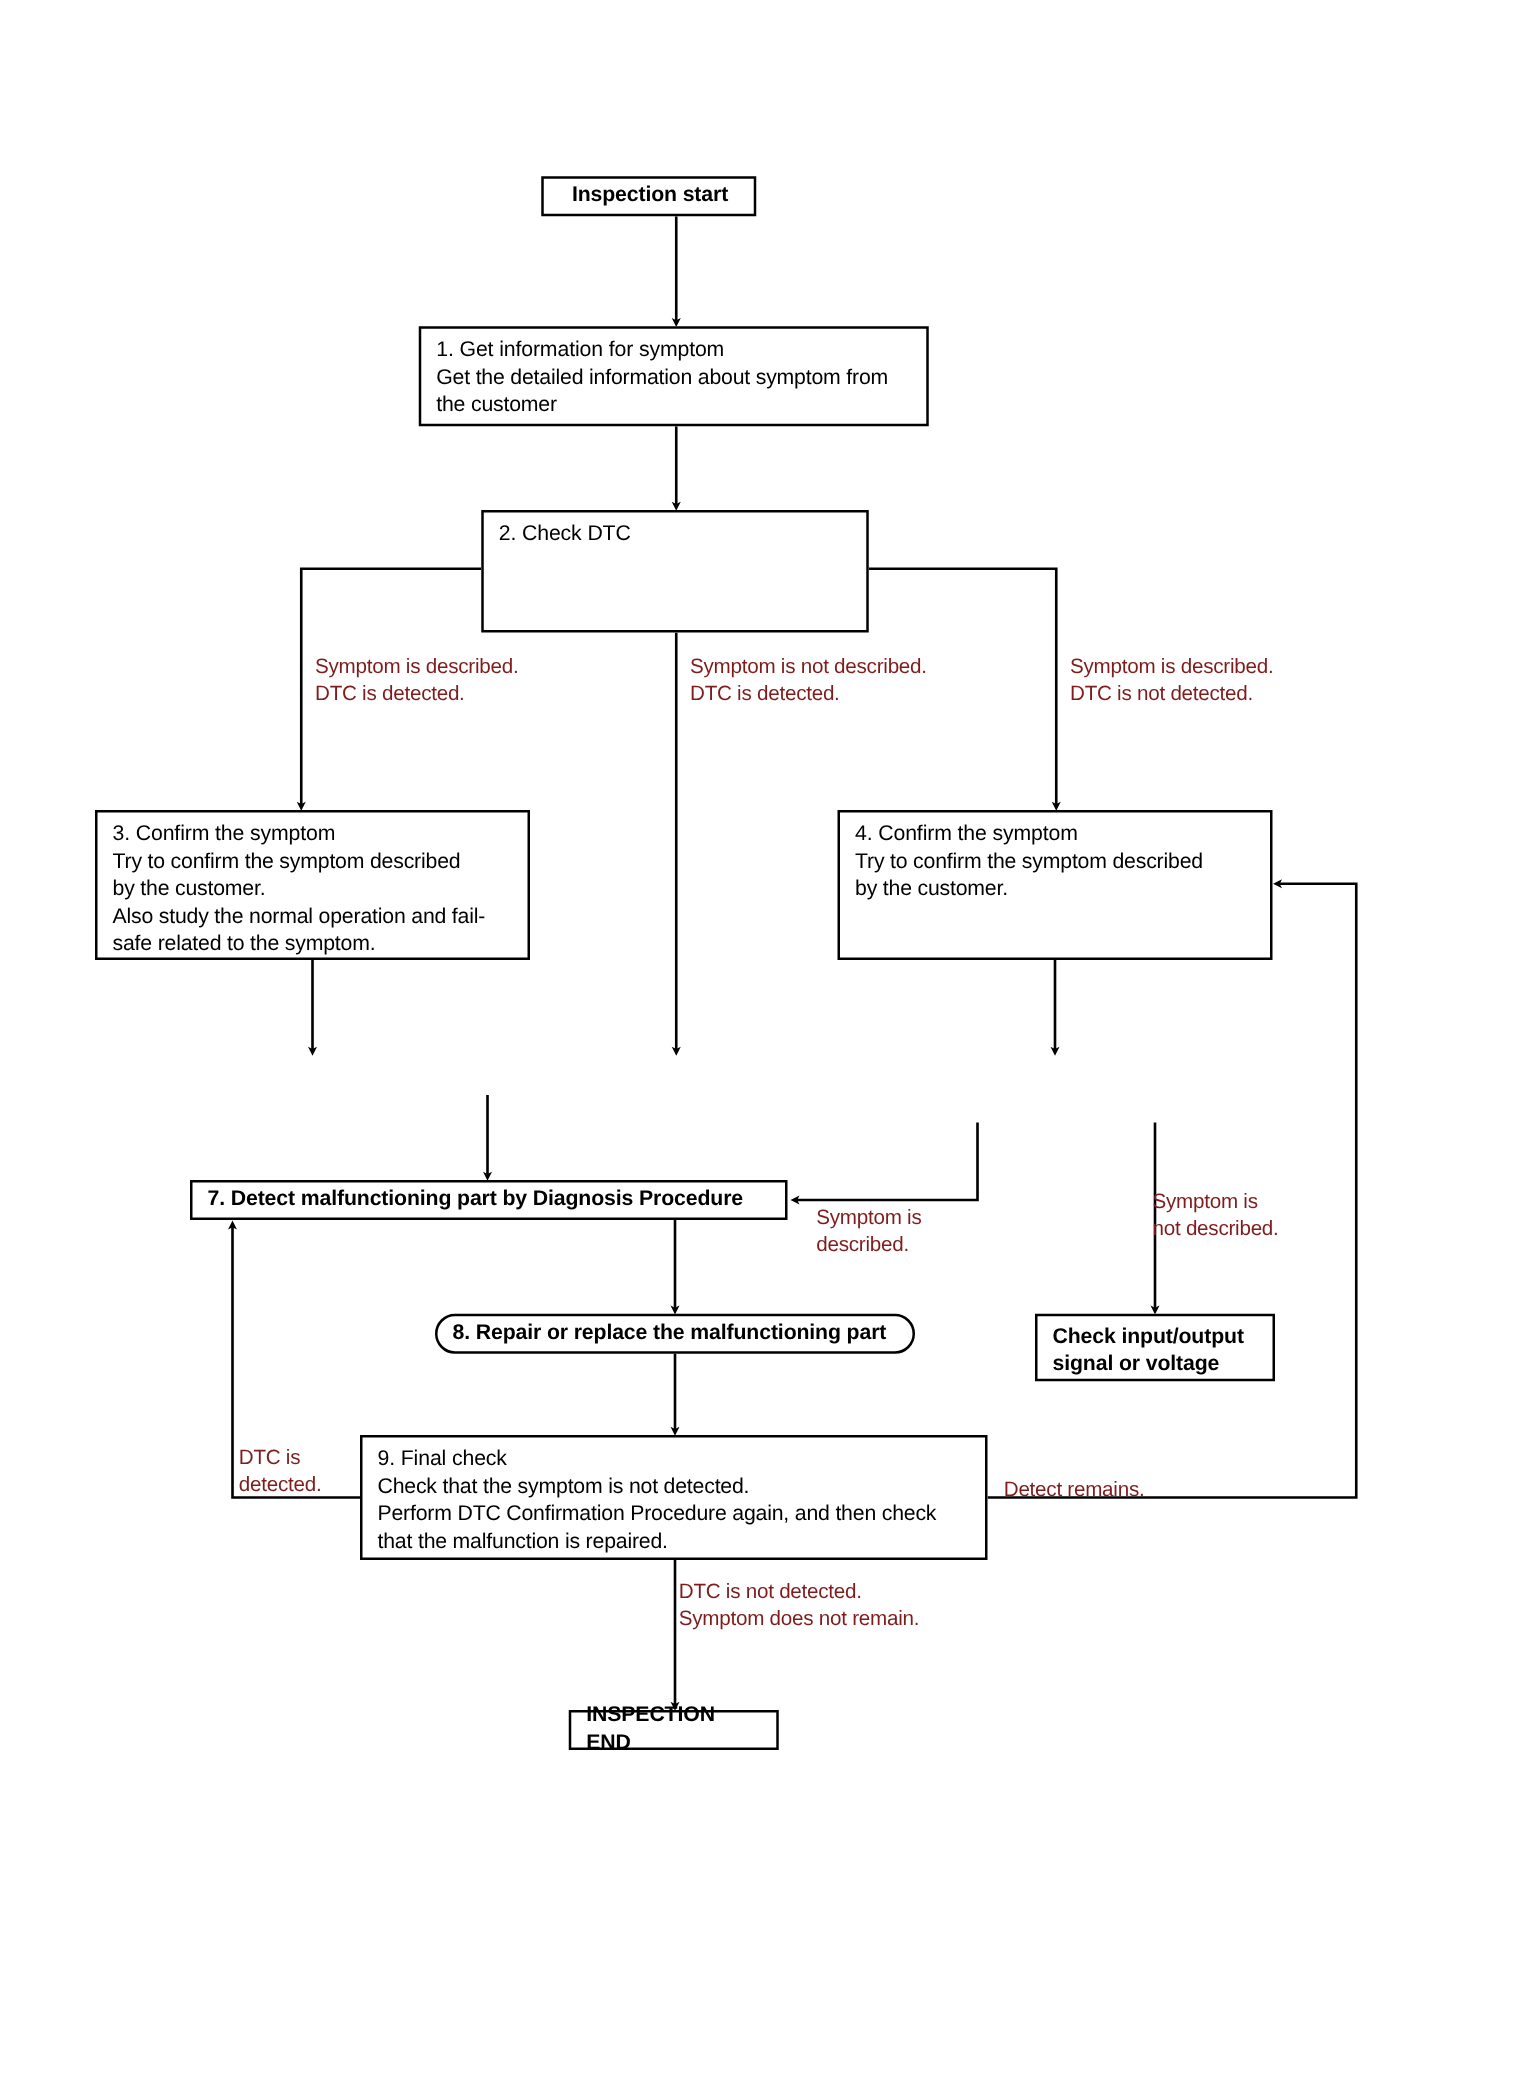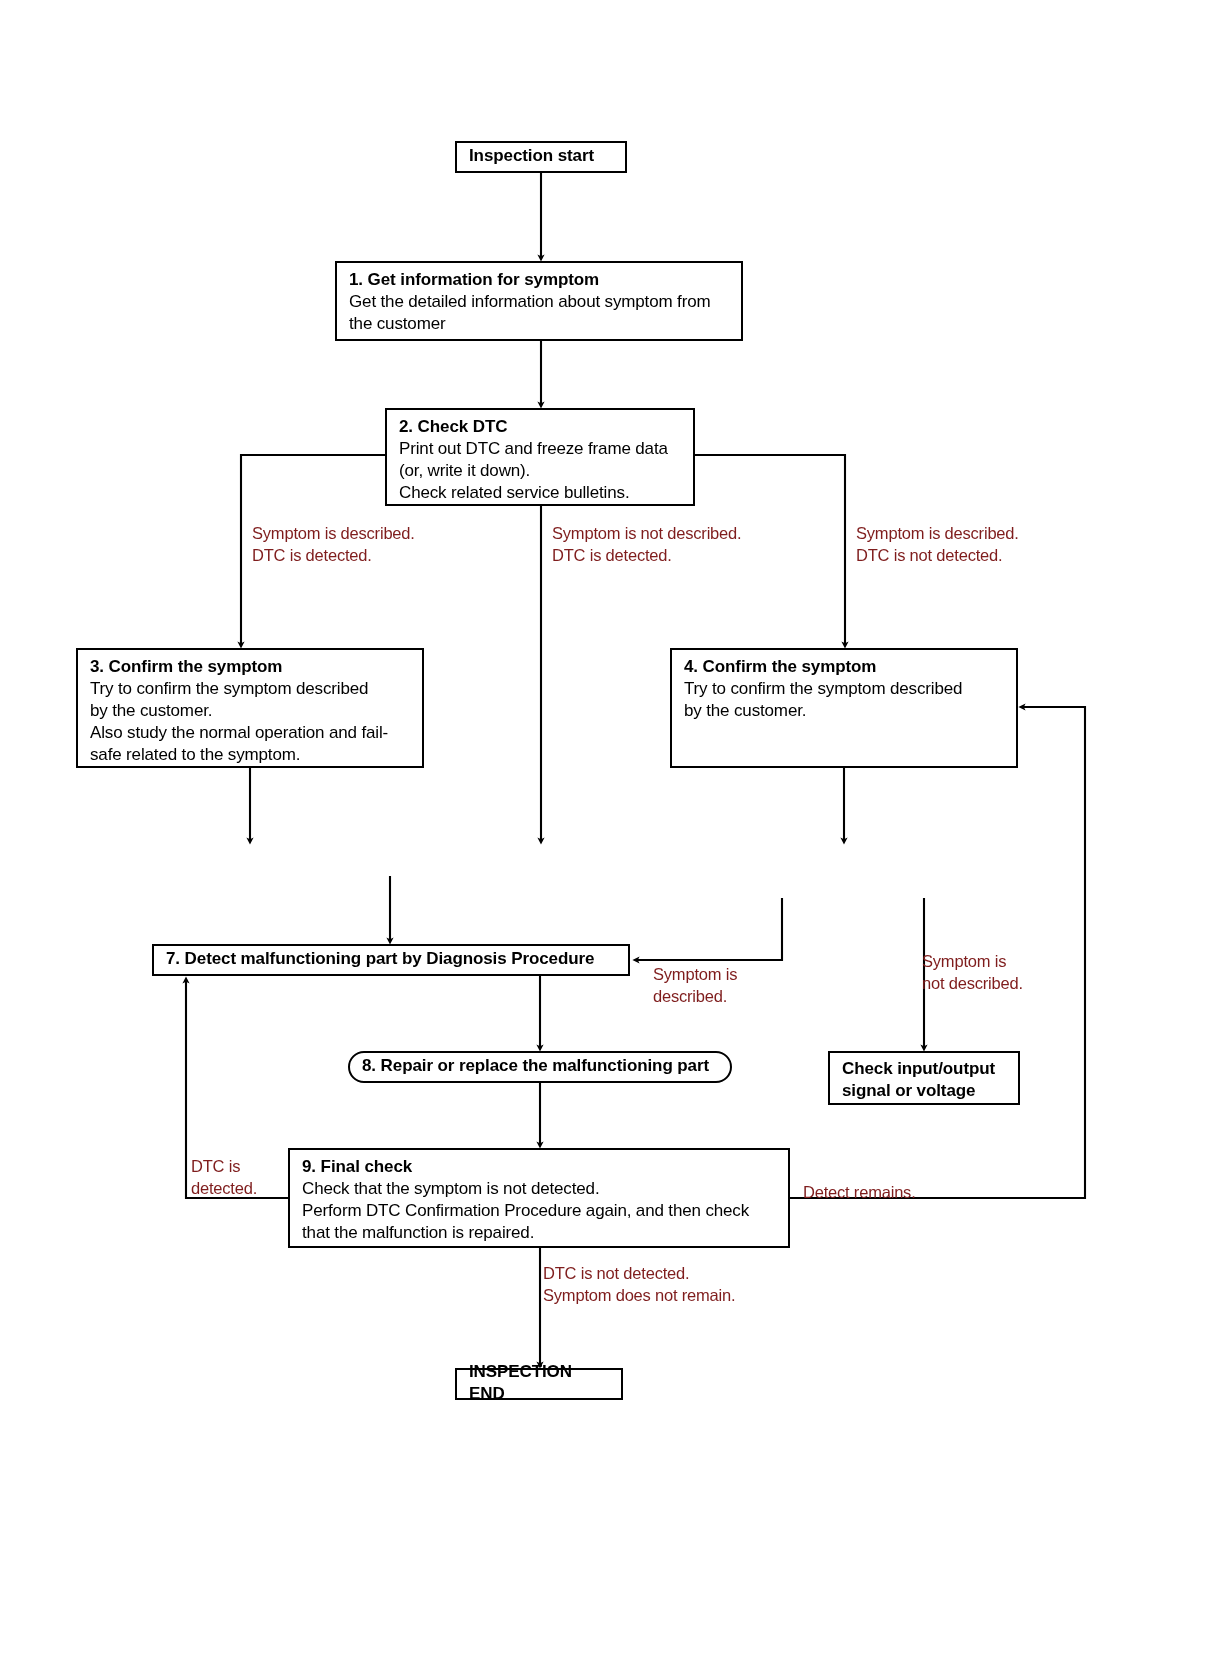--- a/index.html
+++ b/index.html
@@ -32,21 +32,21 @@
   }
   .node {
     position: absolute;
     box-sizing: border-box;
     border: 2px solid #000;
     background: #fff;
     padding: 6px 10px 8px 12px;
     line-height: 1.30;
   }
   .node .title {
-    font-weight: bold;
+    font-weight: normal;
     font-size: 17px;
     letter-spacing: -0.1px;
     white-space: pre-wrap;
   }
   .node .body {
     font-weight: normal;
     font-size: 17px;
     letter-spacing: -0.15px;
     white-space: pre-wrap;
   }
@@ -105,35 +105,32 @@
       <path d="M540,1083 L540,1145" marker-end="url(#arrow)"></path>
 
       <path d="M288,1198 L186,1198 L186,980" marker-end="url(#arrow)"></path>
 
       <path d="M790,1198 L1085,1198 L1085,707 L1022,707" marker-end="url(#arrow)"></path>
 
       <path d="M540,1248 L540,1365" marker-end="url(#arrow)"></path>
     </g>
   </svg>
 
-  <div class="node centered single" style="left:455px;top:141px;width:172px;height:32px;justify-content:flex-start;">
+  <div class="node centered single" style="left:433px;top:141px;width:172px;height:32px;justify-content:center;">
     <span class="title">Inspection start</span>
   </div>
 
   <div class="node" style="left:335px;top:261px;width:408px;height:80px;">
     <div class="title">1. Get information for symptom</div>
     <div class="body">Get the detailed information about symptom from
 the customer</div>
   </div>
 
   <div class="node" style="left:385px;top:408px;width:310px;height:98px;">
     <div class="title">2. Check DTC</div>
-    <div class="body">Print out DTC and freeze frame data
-(or, write it down).
-Check related service bulletins.</div>
   </div>
 
   <div class="node" style="left:76px;top:648px;width:348px;height:120px;">
     <div class="title">3. Confirm the symptom</div>
     <div class="body">Try to confirm the symptom described
 by the customer.
 Also study the normal operation and fail-
 safe related to the symptom.</div>
   </div>
 

